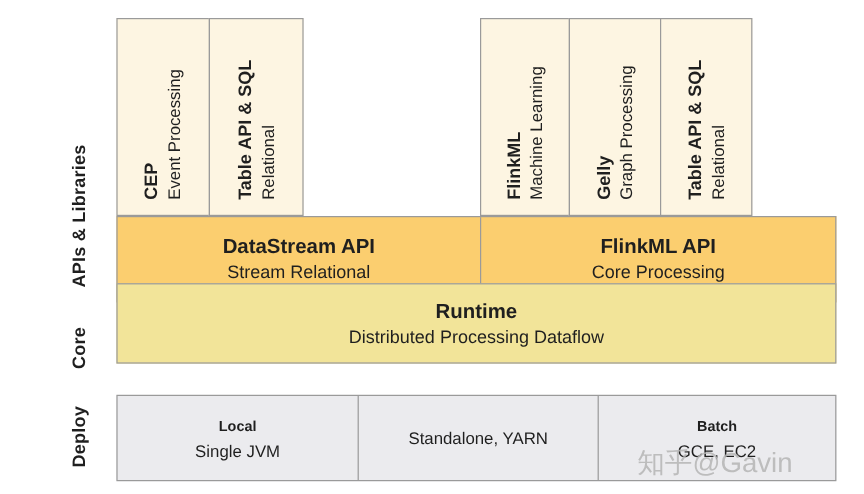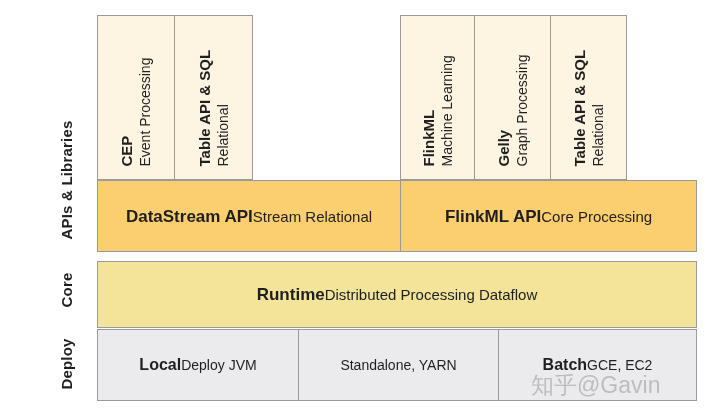--- a/index.html
+++ b/index.html
@@ -47,38 +47,38 @@
   }
   .vbox .v-title{font-size:15px;font-weight:bold;line-height:19px;white-space:nowrap;}
   .vbox .v-sub{font-size:14px;line-height:19px;white-space:nowrap;}
 
   
   .band{
     position:absolute;left:97px;width:600px;box-sizing:border-box;
     border:1px solid var(--border);display:flex;flex-direction:row;
   }
   .band-api{top:180px;height:72px;background:var(--api-band);}
-  .band-core{top:261px;height:67px;background:var(--core-band);}
+  .band-core{top:236px;height:67px;background:var(--core-band);}
   .band-deploy{top:329px;height:72px;background:var(--deploy-band);}
 
   .cell{
-    display:flex;flex-direction:row;justify-content:center;align-items:center;
+    display:flex;flex-direction:column;justify-content:center;align-items:center;
     box-sizing:border-box;
     text-align:center;
   }
   .cell + .cell{border-left:1px solid var(--border);}
   .band-api .cell-stream{width:302px;}
   .band-api .cell-batch{flex:1;}
   .band-core .cell{width:100%;}
   .band-deploy .cell{width:200px;}
   .band-deploy .cell:last-child{flex:1;}
 
   .c-title{font-size:17px;font-weight:bold;line-height:23px;}
   .c-sub{font-size:15px;line-height:21px;}
-  .band-deploy .c-title{font-size:16px;line-height:22px;}
+  .band-deploy .c-title{font-size:12px;line-height:22px;}
   .band-deploy .c-sub{font-size:14px;line-height:20px;}
 
   
   .watermark{
     position:absolute;left:531px;top:370px;z-index:5;
     font-size:23px;color:var(--watermark);opacity:.85;white-space:nowrap;
   }
 </style>
 </head>
 <body>
@@ -134,21 +134,21 @@
   <div class="band band-core">
     <div class="cell">
       <div class="c-title">Runtime</div>
       <div class="c-sub">Distributed Processing Dataflow</div>
     </div>
   </div>
 
   <div class="band band-deploy">
     <div class="cell">
       <div class="c-title">Local</div>
-      <div class="c-sub">Deploy JVM</div>
+      <div class="c-sub">Single JVM</div>
     </div>
     <div class="cell">
       <div class="c-sub">Standalone, YARN</div>
     </div>
     <div class="cell">
       <div class="c-title">Batch</div>
       <div class="c-sub">GCE, EC2</div>
     </div>
   </div>
 

